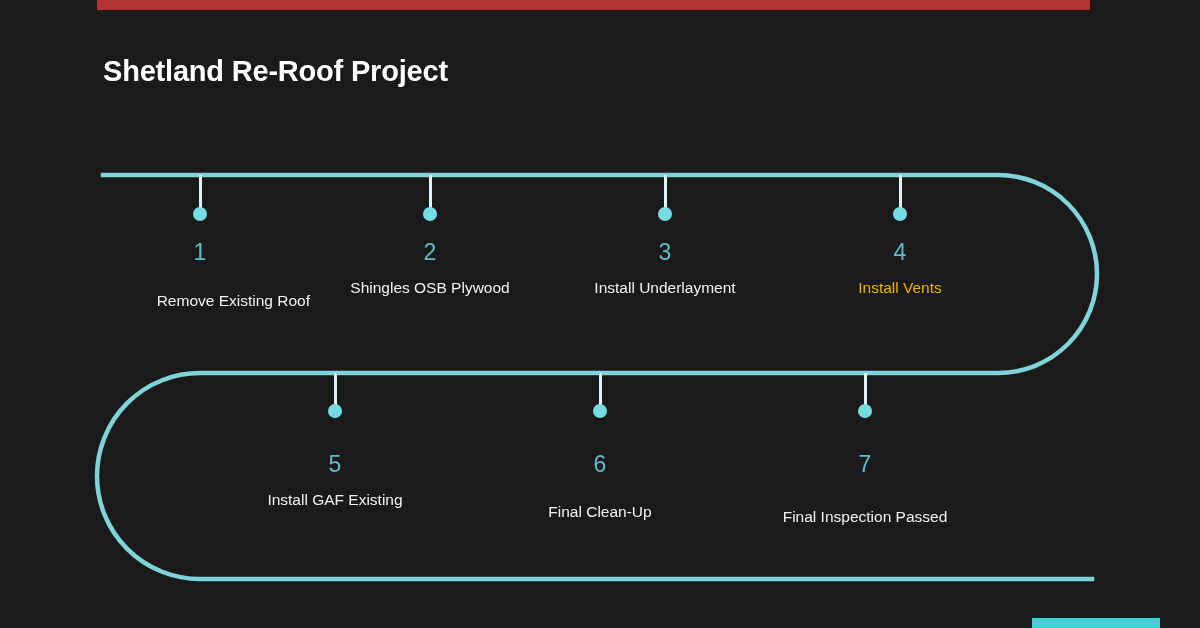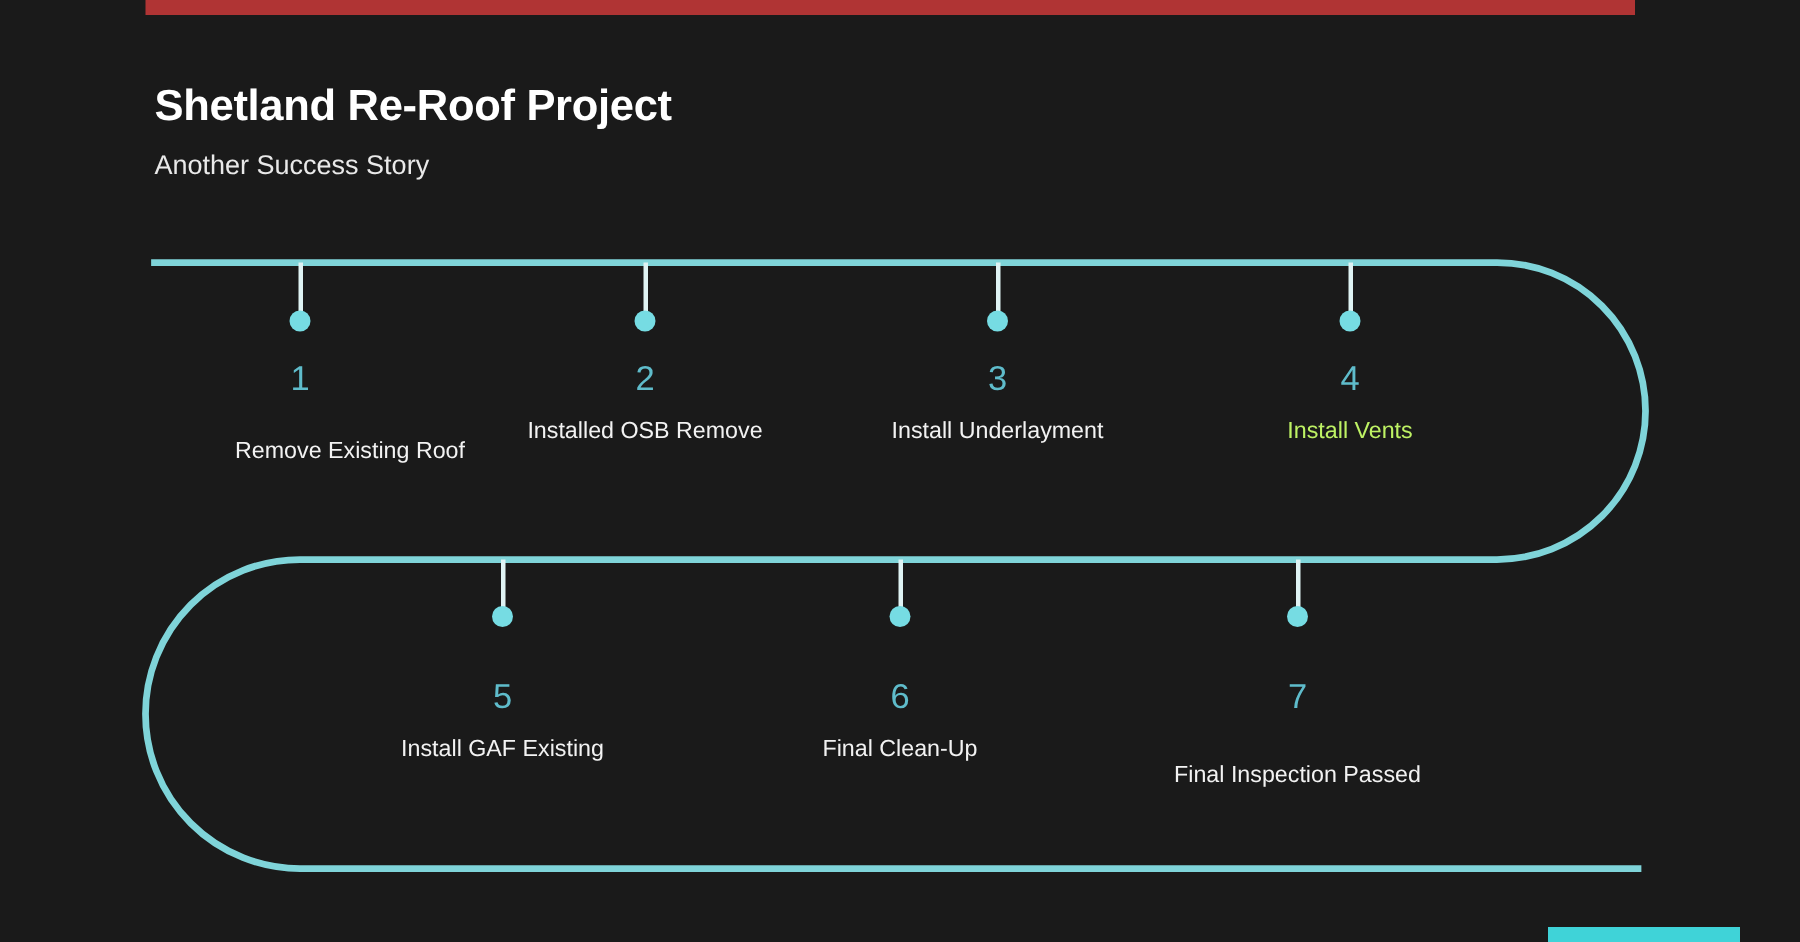--- a/index.html
+++ b/index.html
@@ -70,21 +70,20 @@
 </style>
 </head>
 <body>
 
 <div id="stage" style="background: rgb(26, 26, 26);">
 
   <div class="top-bar" style="background: rgb(176, 52, 52);"></div>
 
   <div class="header">
     <div class="page-title">Shetland Re-Roof Project</div>
-    <div class="page-subtitle">Another Success Story</div>
   </div>
 
   <svg class="track" viewBox="0 0 1200 628" preserveAspectRatio="none" aria-hidden="true">
 
     <path id="track-path" d="M 103 175 L 998 175
              A 99 99 0 0 1 998 373
              L 200 373
              A 103 103 0 0 0 200 579
              L 1092 579" fill="none" stroke="#7fd4d9" stroke-width="4.5" stroke-linecap="square"></path>
   </svg>
@@ -93,45 +92,45 @@
       <div class="marker" style="left: 200px; top: 175px;">
         <div class="stem" style="height: 39px; background: rgb(223, 243, 244);"></div>
         <div class="dot" style="top: 32px; background: rgb(118, 220, 227);"></div>
         <div class="num" style="top: 66px; color: rgb(95, 188, 203);">1</div>
         <div class="label" style="top: 116px; color: rgb(242, 242, 242); text-align: right;">Remove Existing Roof</div>
       </div>
       <div class="marker" style="left: 430px; top: 175px;">
         <div class="stem" style="height: 39px; background: rgb(223, 243, 244);"></div>
         <div class="dot" style="top: 32px; background: rgb(118, 220, 227);"></div>
         <div class="num" style="top: 66px; color: rgb(95, 188, 203);">2</div>
-        <div class="label" style="top: 103px; color: rgb(242, 242, 242);">Installed OSB Remove</div>
+        <div class="label" style="top: 103px; color: rgb(242, 242, 242);">Shingles OSB Plywood</div>
       </div>
       <div class="marker" style="left: 665px; top: 175px;">
         <div class="stem" style="height: 39px; background: rgb(223, 243, 244);"></div>
         <div class="dot" style="top: 32px; background: rgb(118, 220, 227);"></div>
         <div class="num" style="top: 66px; color: rgb(95, 188, 203);">3</div>
         <div class="label" style="top: 103px; color: rgb(242, 242, 242); text-align: center;">Install Underlayment</div>
       </div>
       <div class="marker" style="left: 900px; top: 175px;">
         <div class="stem" style="height: 39px; background: rgb(223, 243, 244);"></div>
         <div class="dot" style="top: 32px; background: rgb(118, 220, 227);"></div>
         <div class="num" style="top: 66px; color: rgb(95, 188, 203);">4</div>
-        <div class="label" style="top: 103px; color: #bef264;">Install Vents</div>
+        <div class="label" style="top: 103px; color: #eab308;">Install Vents</div>
       </div>
       <div class="marker" style="left: 335px; top: 373px;">
         <div class="stem" style="height: 38px; background: rgb(223, 243, 244);"></div>
         <div class="dot" style="top: 31px; background: rgb(118, 220, 227);"></div>
         <div class="num" style="top: 80px; color: rgb(95, 188, 203);">5</div>
         <div class="label" style="top: 117px; color: rgb(242, 242, 242);">Install GAF Existing</div>
       </div>
       <div class="marker" style="left: 600px; top: 373px;">
         <div class="stem" style="height: 38px; background: rgb(223, 243, 244);"></div>
         <div class="dot" style="top: 31px; background: rgb(118, 220, 227);"></div>
         <div class="num" style="top: 80px; color: rgb(95, 188, 203);">6</div>
-        <div class="label" style="top: 117px; color: rgb(242, 242, 242);">Final Clean-Up</div>
+        <div class="label" style="top: 129px; color: rgb(242, 242, 242);">Final Clean-Up</div>
       </div>
       <div class="marker" style="left: 865px; top: 373px;">
         <div class="stem" style="height: 38px; background: rgb(223, 243, 244);"></div>
         <div class="dot" style="top: 31px; background: rgb(118, 220, 227);"></div>
         <div class="num" style="top: 80px; color: rgb(95, 188, 203);">7</div>
         <div class="label" style="top: 134px; color: rgb(242, 242, 242);">Final Inspection Passed</div>
       </div>
     </div>
 
   <div class="bottom-bar" style="background: rgb(63, 211, 216);"></div>

